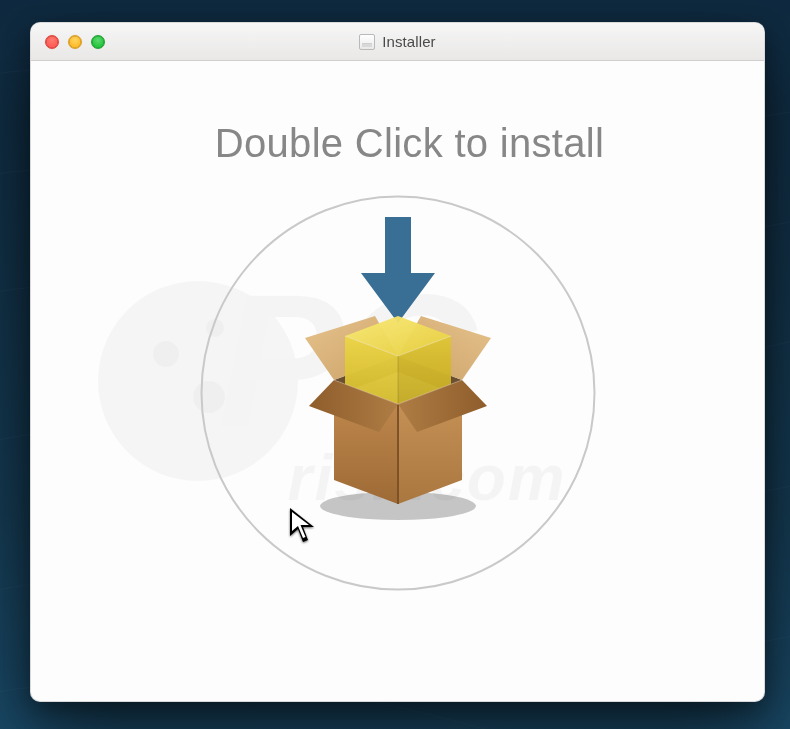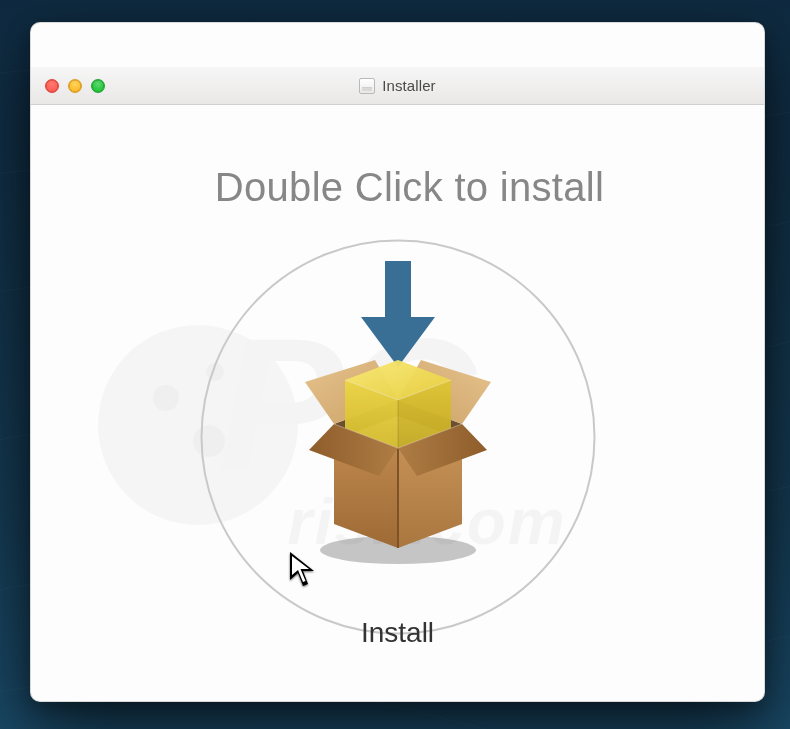--- a/index.html
+++ b/index.html
@@ -33,21 +33,20 @@
     }
 
     
     .titlebar {
       height: 38px;
       background: linear-gradient(180deg,#f7f6f6 0%,#e9e8e7 100%);
       border-bottom: 1px solid #d2d0cf;
       display: flex;
       align-items: center;
       position: relative;
-      margin-top: 44px;
     }
     .traffic {
       position: absolute;
       left: 14px; top: 50%; transform: translateY(-50%);
       display: flex; gap: 9px;
     }
     .dot {
       width: 14px; height: 14px; border-radius: 50%;
       box-shadow: inset 0 0 0 .5px rgba(0,0,0,.25), 0 0 0 .5px rgba(0,0,0,.04);
     }
@@ -269,21 +268,20 @@
 
         <line x1="115" y1="108" x2="115" y2="208" stroke="#7c5226" stroke-width="2"></line>
 
         <polygon points="51,84 115,108 96,136 26,110" fill="url(#flapFL)"></polygon>
         <polygon points="179,84 115,108 134,136 204,110" fill="url(#flapFR)"></polygon>
 
         <polyline points="51,84 115,108 179,84" fill="none" stroke="#fff" stroke-opacity=".25" stroke-width="1.2"></polyline>
       </svg>
     </div>
 
-    <div class="install-label">Install</div>
 
     <svg class="cursor" viewBox="0 0 30 40">
       <path d="M2 2 L2 30 L10 23 L15 36 L20 34 L15 21 L26 21 Z" fill="#000"></path>
       <path d="M4 6 L4 25 L10 20 L15 32 L17.5 31 L12.5 19 L21 19 Z" fill="#fff"></path>
     </svg>
 
   </div>
 </div>
 
 </body></html>

